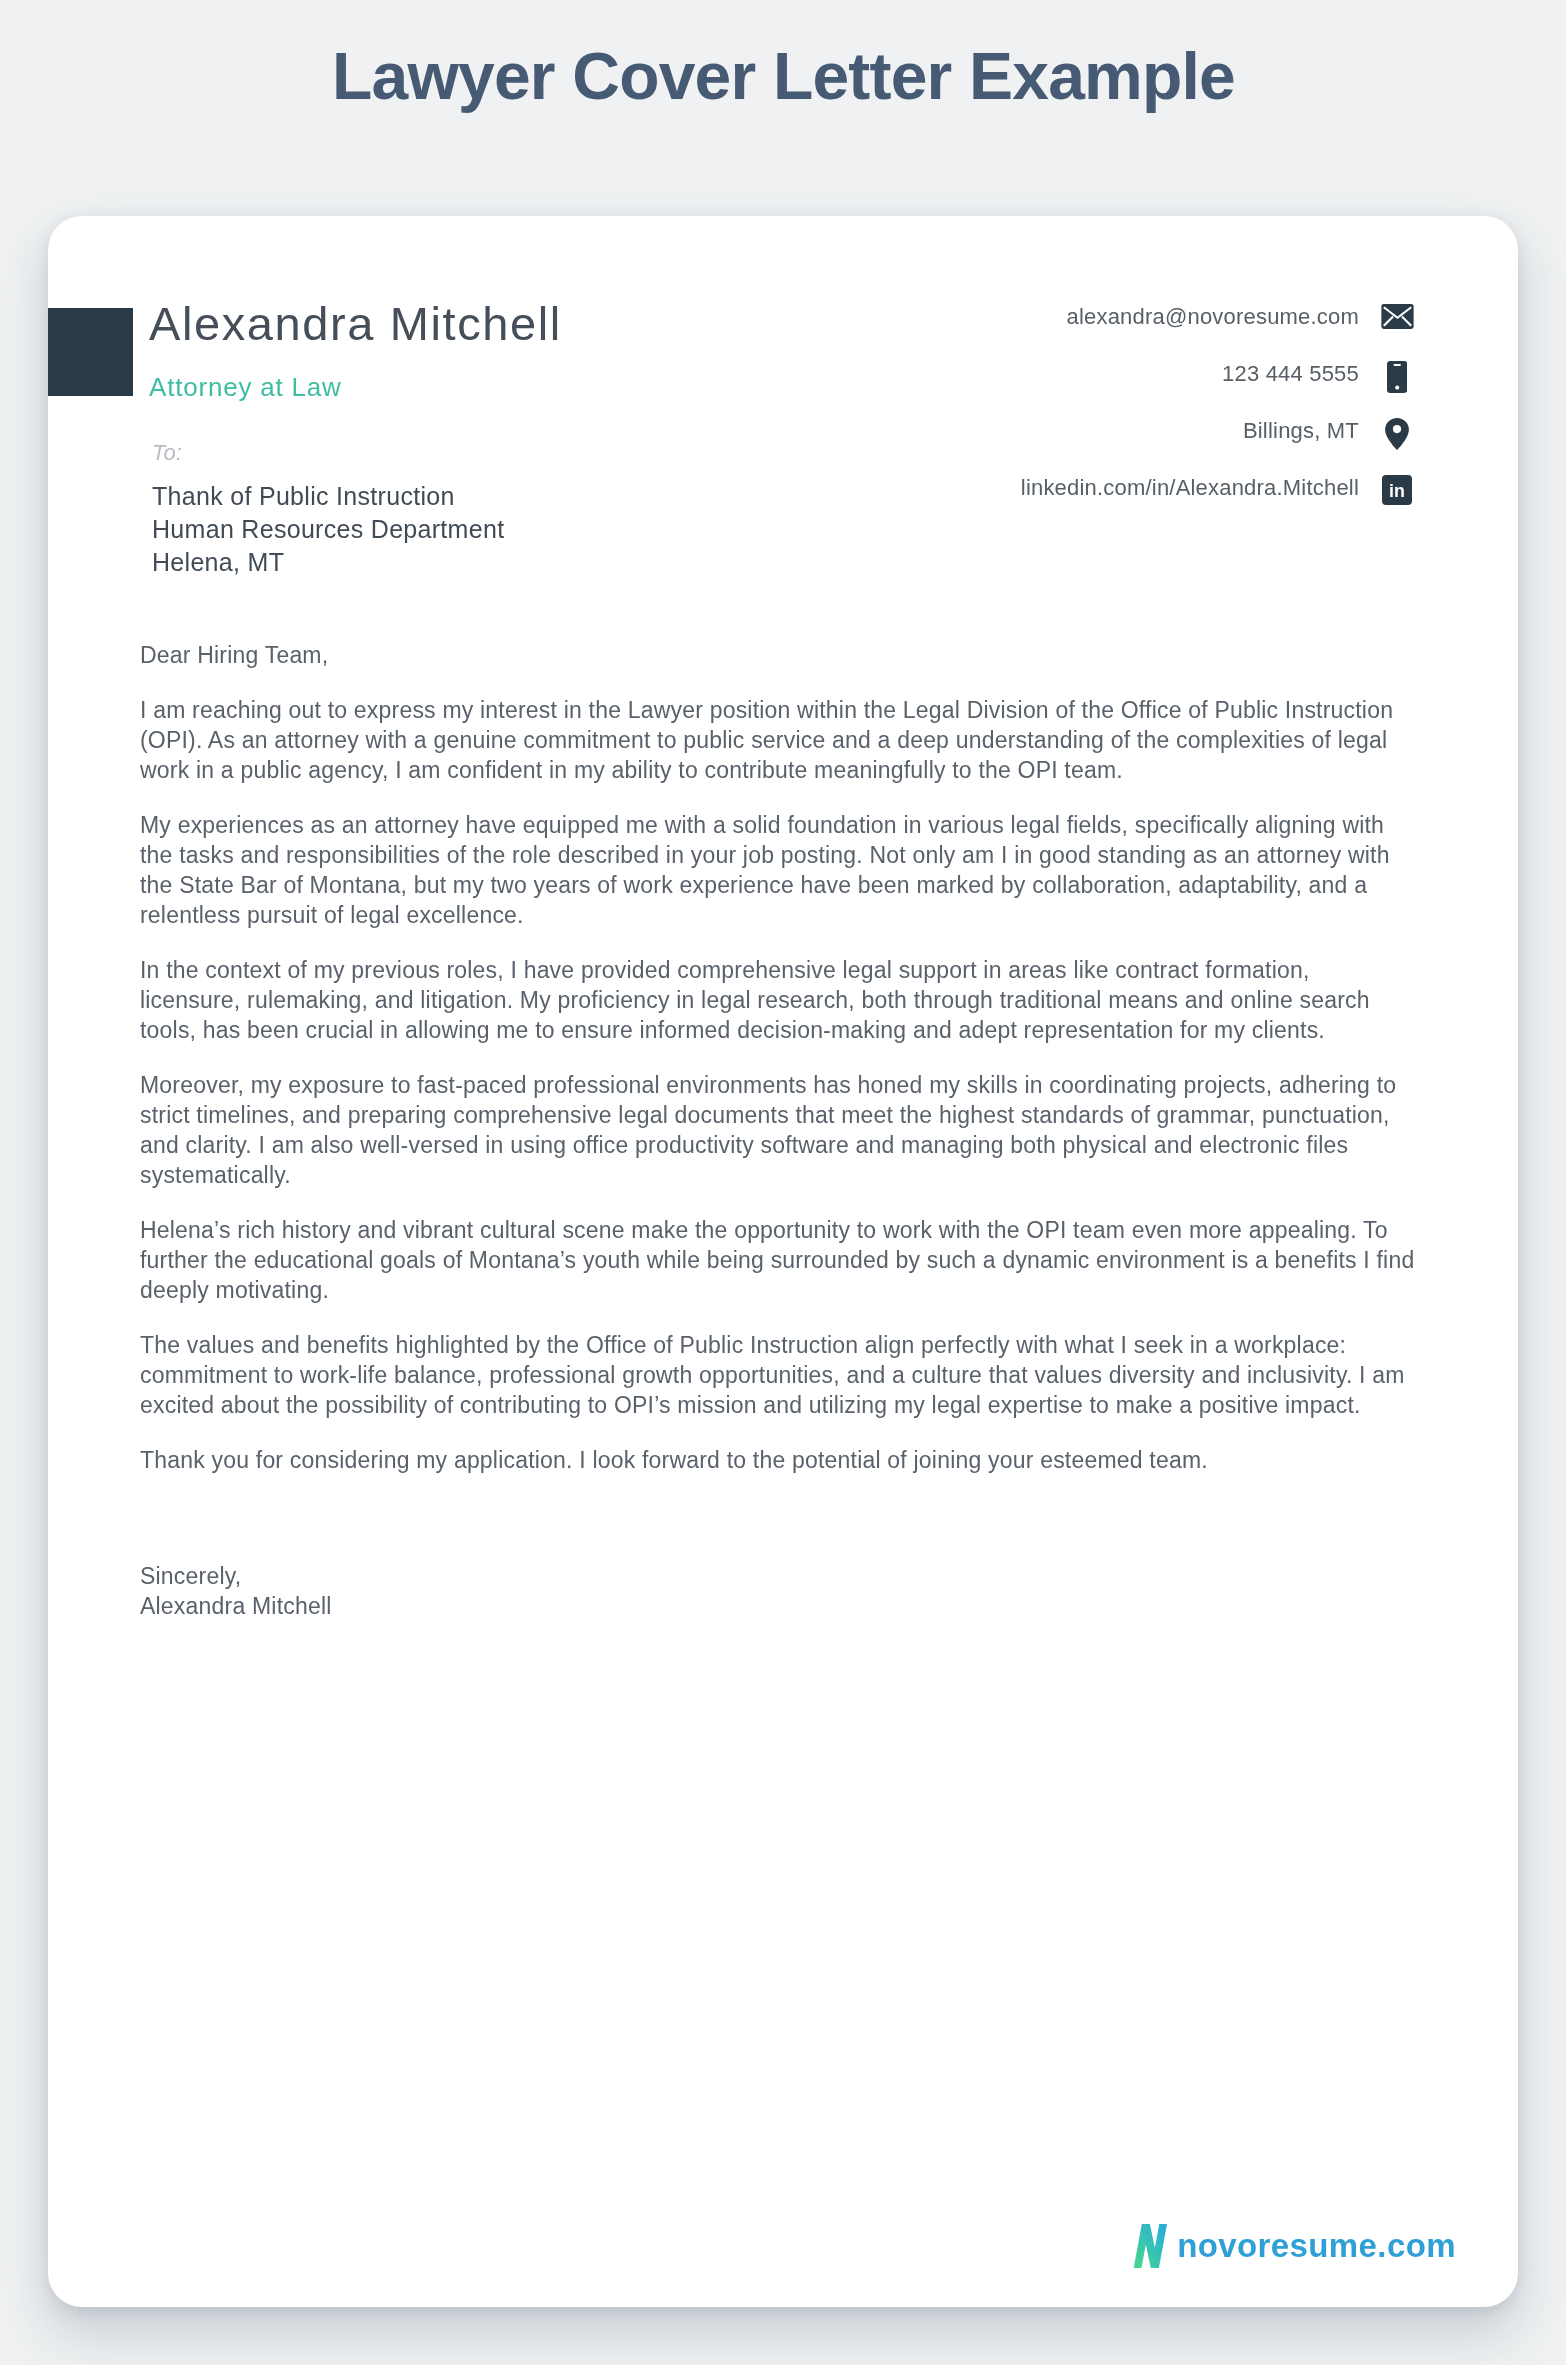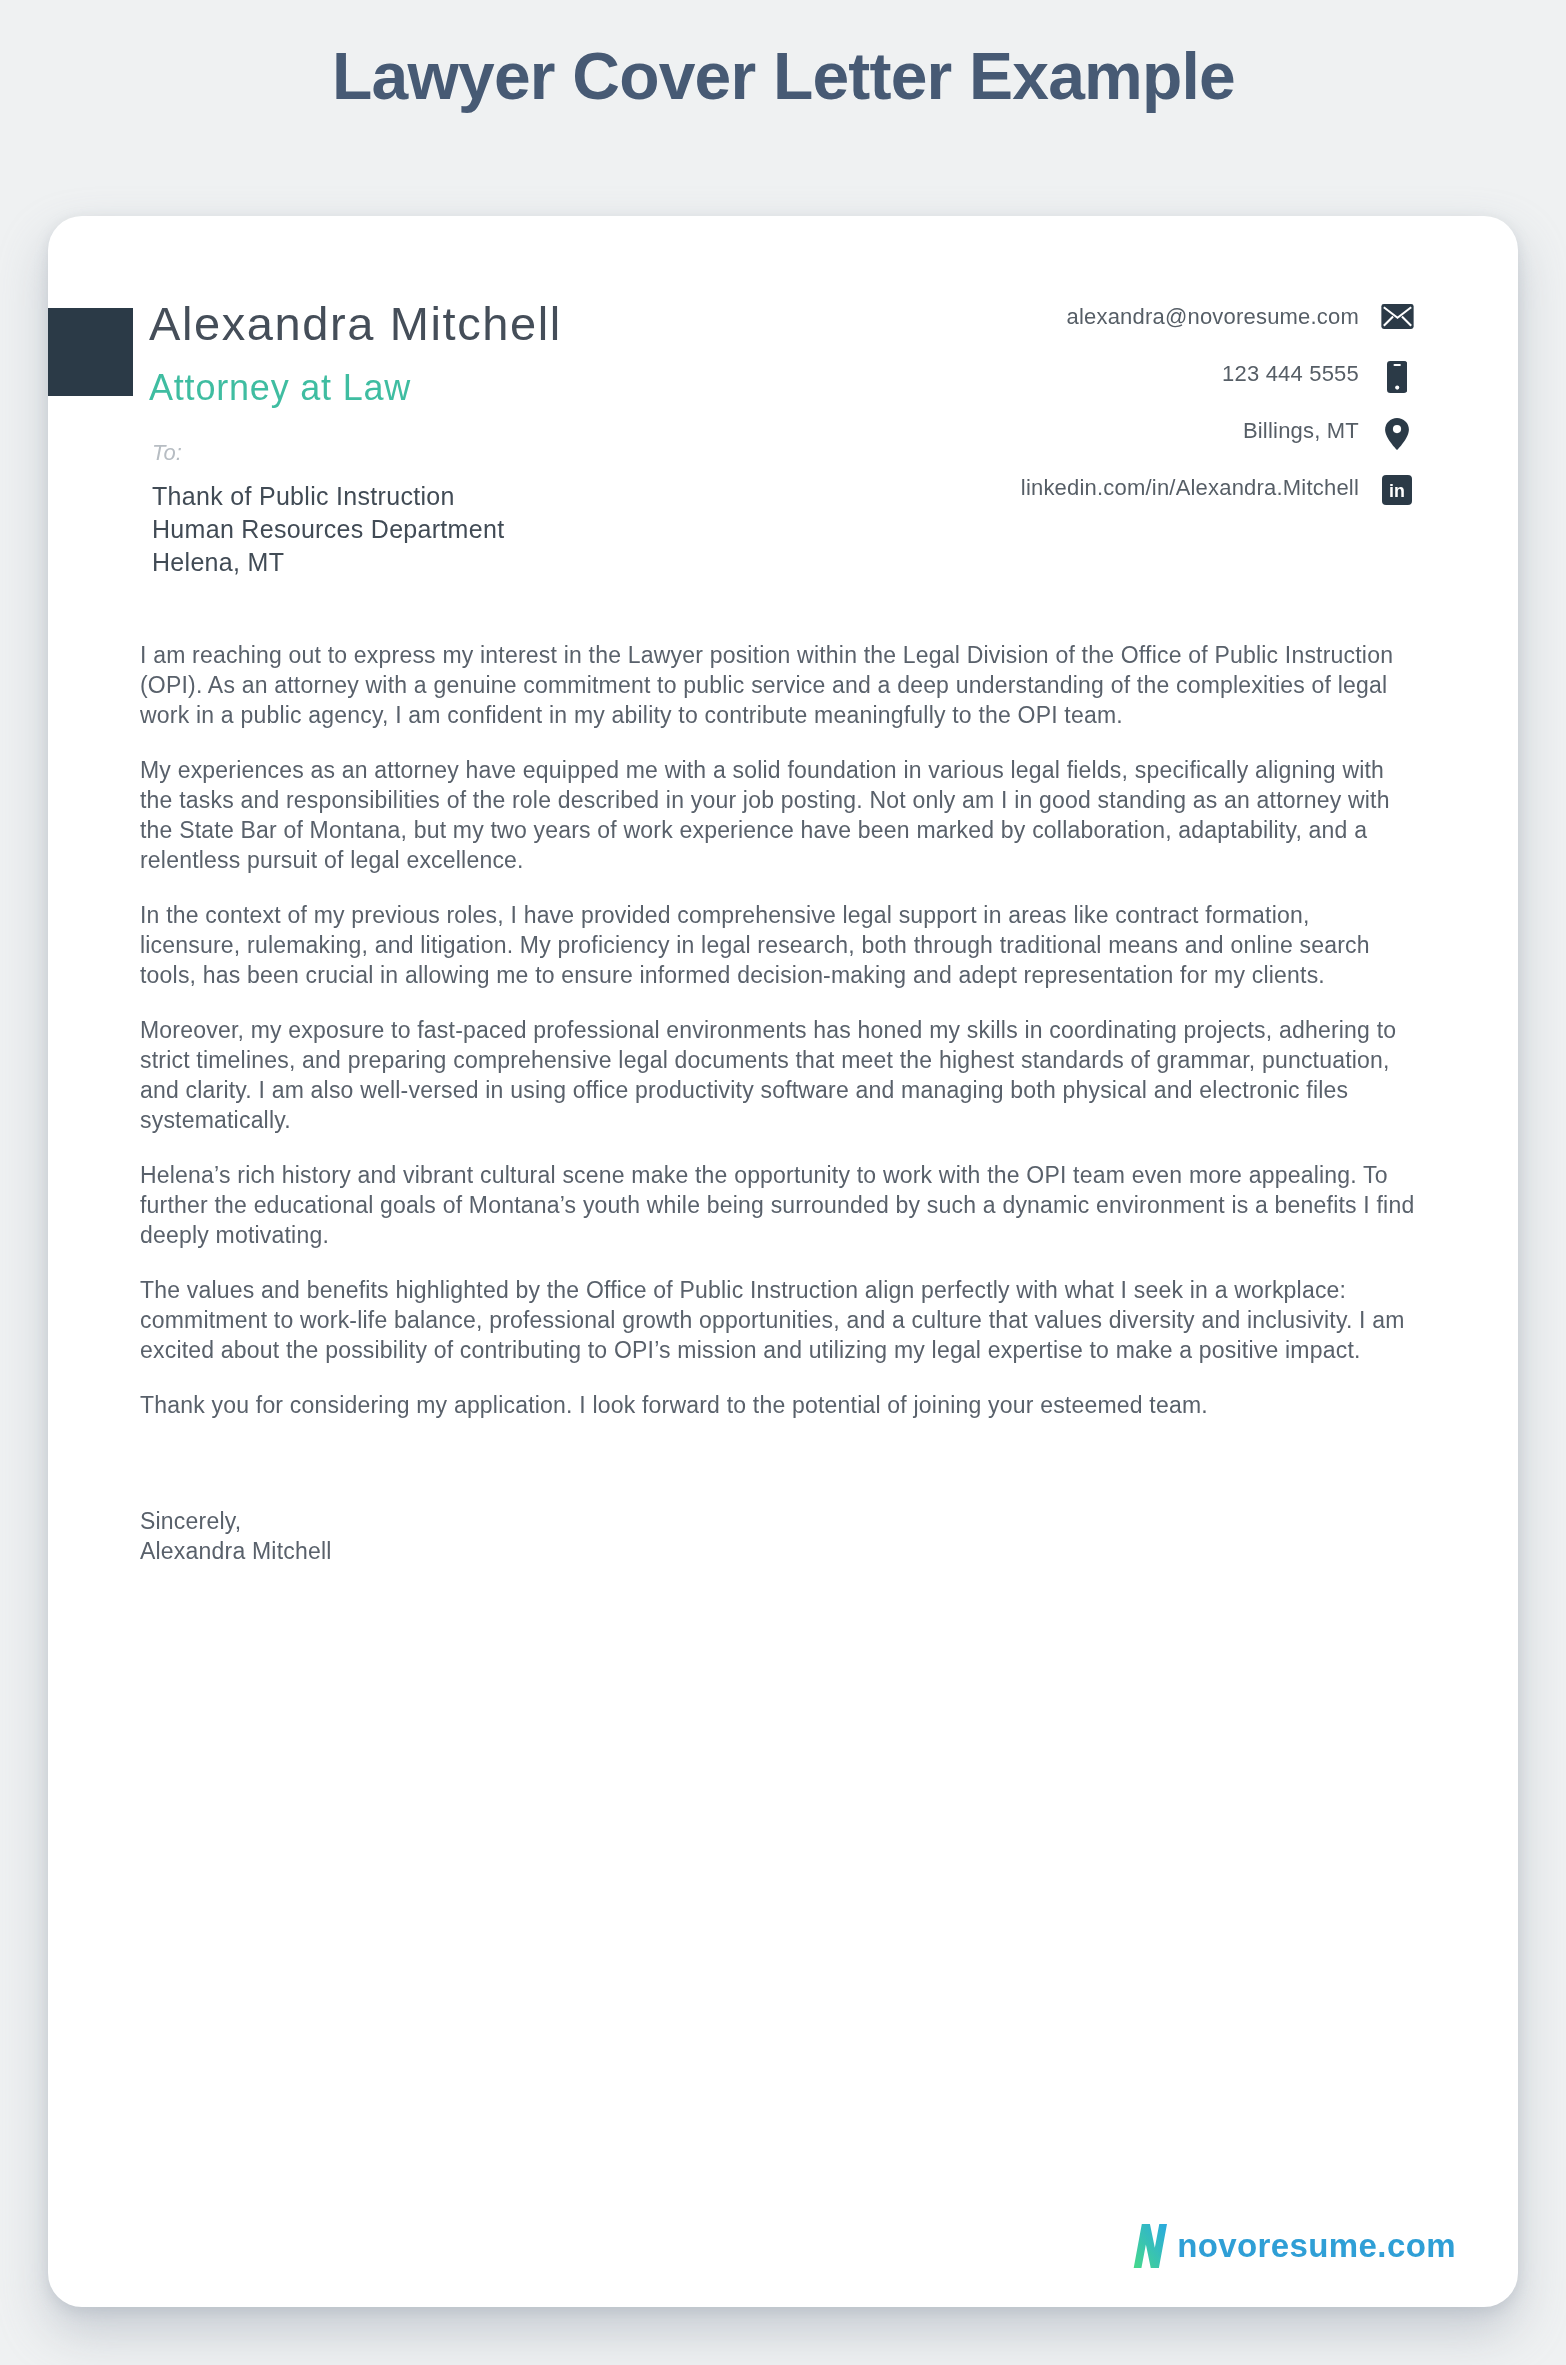--- a/index.html
+++ b/index.html
@@ -29,21 +29,21 @@
     width:85px; height:88px; background:#2b3a47;
   }
 
   .name {
     position:absolute; left:101px; top:82px;
     font-size:47px; line-height:52px; font-weight:400;
     color:#454e59; letter-spacing:1.6px;
   }
   .job-title {
     position:absolute; left:101px; top:155px;
-    font-size:36px; line-height:33px; color:#3fbda1; letter-spacing:0.8px;
+    font-size:26px; line-height:33px; color:#3fbda1; letter-spacing:0.8px;
   }
 
   .contact-list { position:absolute; top:88px; right:104px; }
   .contact-row {
     display:flex; align-items:flex-start; justify-content:flex-end;
     gap:21px; height:31px; margin-bottom:26px;
   }
   .contact-text { font-size:22px; color:#565e66; letter-spacing:0.2px; }
   .icon-box { width:34px; display:flex; justify-content:center; align-items:center; }
 
@@ -127,20 +127,21 @@
     </div>
 
     <div class="recipient-block">
       <div class="to-label">To:</div>
       <div class="recipient-line">Thank of Public Instruction</div>
       <div class="recipient-line">Human Resources Department</div>
       <div class="recipient-line">Helena, MT</div>
     </div>
 
     <div class="body-text">
+      <p>Dear Hiring Team,</p>
       <p>I am reaching out to express my interest in the Lawyer position within the Legal Division of the Office of Public Instruction (OPI). As an attorney with a genuine commitment to public service and a deep understanding of the complexities of legal work in a public agency, I am confident in my ability to contribute meaningfully to the OPI team.</p>
       <p>My experiences as an attorney have equipped me with a solid foundation in various legal fields, specifically aligning with the tasks and responsibilities of the role described in your job posting. Not only am I in good standing as an attorney with the State Bar of Montana, but my two years of work experience have been marked by collaboration, adaptability, and a relentless pursuit of legal excellence.</p>
       <p>In the context of my previous roles, I have provided comprehensive legal support in areas like contract formation, licensure, rulemaking, and litigation. My proficiency in legal research, both through traditional means and online search tools, has been crucial in allowing me to ensure informed decision-making and adept representation for my clients.</p>
       <p>Moreover, my exposure to fast-paced professional environments has honed my skills in coordinating projects, adhering to strict timelines, and preparing comprehensive legal documents that meet the highest standards of grammar, punctuation, and clarity. I am also well-versed in using office productivity software and managing both physical and electronic files systematically.</p>
       <p>Helena’s rich history and vibrant cultural scene make the opportunity to work with the OPI team even more appealing. To further the educational goals of Montana’s youth while being surrounded by such a dynamic environment is a benefits I find deeply motivating.</p>
       <p>The values and benefits highlighted by the Office of Public Instruction align perfectly with what I seek in a workplace: commitment to work-life balance, professional growth opportunities, and a culture that values diversity and inclusivity. I am excited about the possibility of contributing to OPI’s mission and utilizing my legal expertise to make a positive impact.</p>
       <p>Thank you for considering my application. I look forward to the potential of joining your esteemed team.</p>
       <div class="signature">
         <p>Sincerely,</p>
         <p>Alexandra Mitchell</p>

